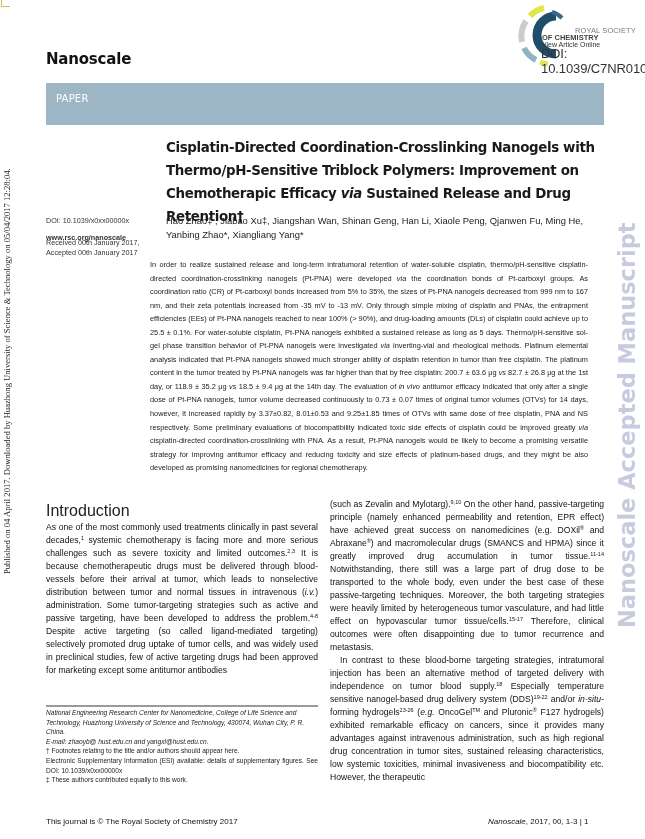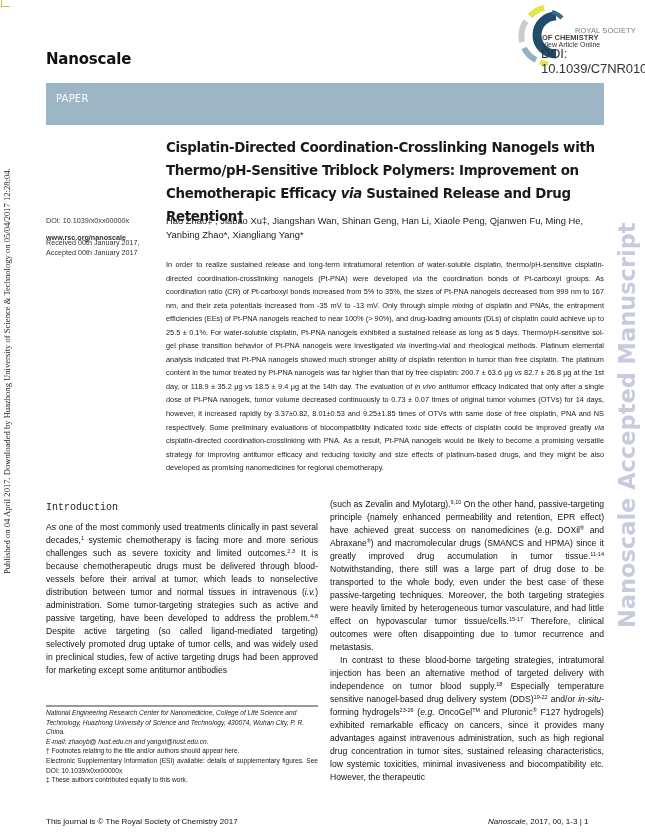--- a/index.html
+++ b/index.html
@@ -28,24 +28,24 @@
 
   .meta { left: 46px; font-size: 7.2px; color: #333; line-height: 10px; }
   .meta.received { top: 190px; margin-top: 48px; }
   .meta.doi { top: 216px; }
   .meta.web { top: 233px; font-weight: bold; color: #333; text-align: center; }
 
   .title { left: 166px; top: 136px; width: 440px; font-family: "DejaVu Sans", sans-serif; font-weight: bold; font-size: 13.4px; line-height: 23px; color: #1a1a1a; letter-spacing: -0.35px; }
   .title i { font-style: italic; }
   .authors { left: 166px; top: 214px; width: 440px; font-size: 9.4px; line-height: 14px; color: #222; }
 
-  .abstract { left: 166px; top: 258px; width: 438px; font-size: 7.35px; line-height: 13.55px; color: #222; text-align: justify; }
+  .abstract { left: 150px; top: 258px; width: 438px; font-size: 7.35px; line-height: 13.55px; color: #222; text-align: justify; }
   .abstract i { font-style: italic; }
 
-  .intro-heading { left: 46px; top: 502px; font-size: 10px; font-family: Liberation Mono, monospace; color: #222; text-align: center; }
+  .intro-heading { left: 46px; top: 502px; font-size: 16px; font-family: Liberation Sans, sans-serif; color: #222; text-align: center; }
   .col { font-size: 8.6px; line-height: 13px; color: #111; text-align: justify; }
   .col-left { left: 46px; top: 521px; width: 272px; }
   .col-right { left: 330px; top: 498px; width: 274px; }
   .col sup { font-size: 5.5px; line-height: 0; vertical-align: 3px; }
   .col p { margin: 0; }
   .col .indent { text-indent: 10px; }
 
   .fn-rule { left: 46px; top: 705px; width: 272px; height: 2px; background: #9a9a9a; }
   .footnotes { left: 46px; top: 708px; width: 272px; font-size: 6.6px; line-height: 9.6px; color: #222; }
   .footnotes .aff, .footnotes .mail { font-style: italic; }

